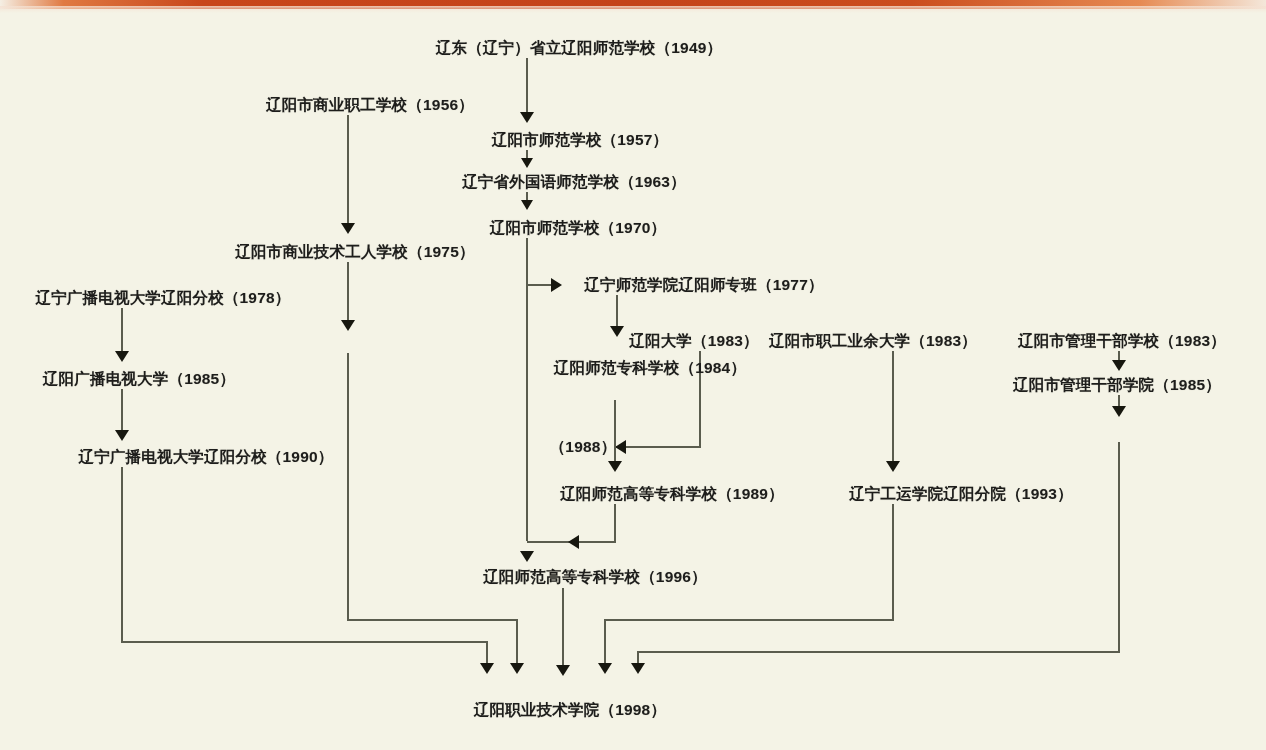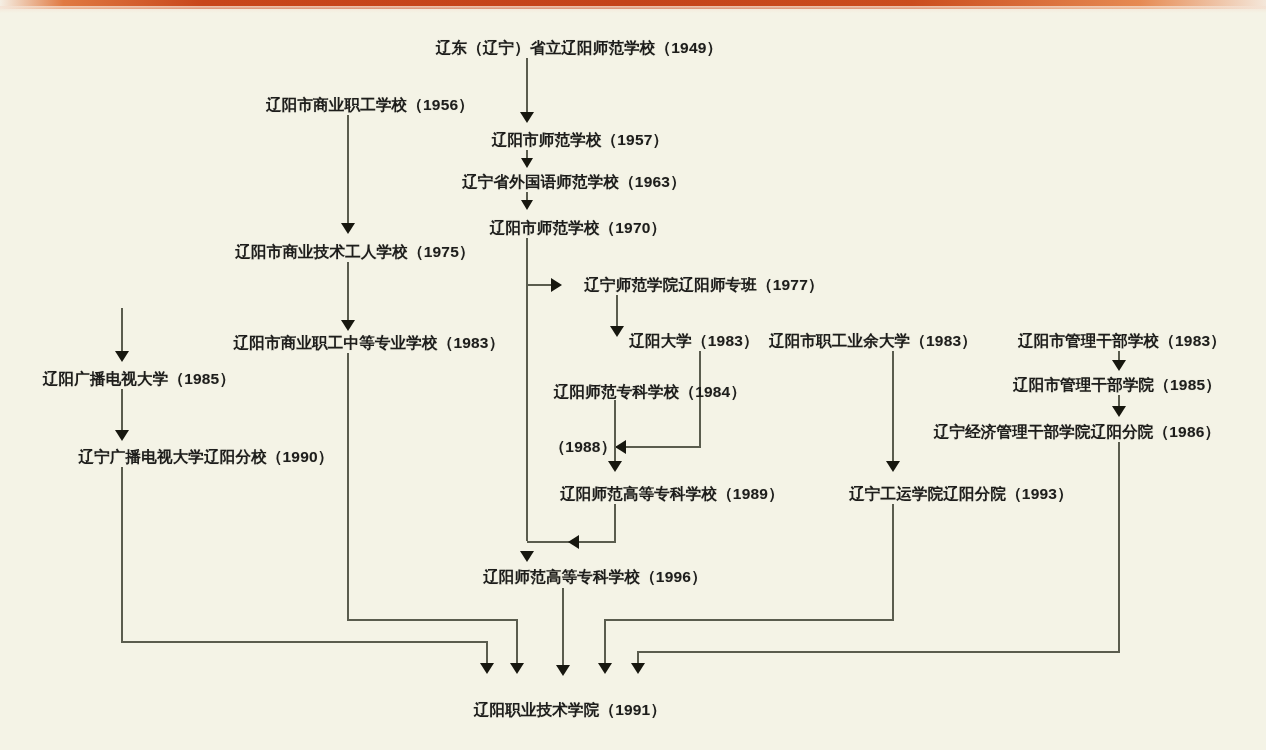--- a/index.html
+++ b/index.html
@@ -185,42 +185,41 @@
   <div class="node" style="left:580px; top:132px;">辽阳市师范学校（1957）</div>
 
   <div class="node" style="left:574px; top:174px;">辽宁省外国语师范学校（1963）</div>
 
   <div class="node" style="left:578px; top:220px;">辽阳市师范学校（1970）</div>
 
   <div class="node" style="left:355px; top:244px;">辽阳市商业技术工人学校（1975）</div>
 
   <div class="node" style="left:704px; top:277px;">辽宁师范学院辽阳师专班（1977）</div>
 
-
-  <div class="node" style="left:369px; top:335px;">辽阳市商业职工中等专业学校（1983）</div>
+  <div class="node" style="left:163px; top:290px;">辽宁广播电视大学辽阳分校（1978）</div>
+
 
   <div class="node" style="left:694px; top:333px;">辽阳大学（1983）</div>
 
   <div class="node" style="left:873px; top:333px;text-align:right;">辽阳市职工业余大学（1983）</div>
 
   <div class="node" style="left:1122px; top:333px;">辽阳市管理干部学校（1983）</div>
 
-  <div class="node" style="left:650px; top:384px;">辽阳师范专科学校（1984）</div>
+  <div class="node" style="left:650px; top:360px;">辽阳师范专科学校（1984）</div>
 
   <div class="node" style="left:139px; top:371px;">辽阳广播电视大学（1985）</div>
 
   <div class="node" style="left:1117px; top:377px;">辽阳市管理干部学院（1985）</div>
 
-  <div class="node" style="left:1077px; top:424px;">辽宁经济管理干部学院辽阳分院（1986）</div>
 
   <div class="node label-only" style="left:583px; top:439px;">（1988）</div>
 
   <div class="node" style="left:165px; top:449px;margin-left:41px;">辽宁广播电视大学辽阳分校（1990）</div>
 
   <div class="node" style="left:672px; top:486px;">辽阳师范高等专科学校（1989）</div>
 
   <div class="node" style="left:961px; top:486px;">辽宁工运学院辽阳分院（1993）</div>
 
   <div class="node" style="left:595px; top:569px;">辽阳师范高等专科学校（1996）</div>
 
-  <div class="node" style="left:570px; top:702px;">辽阳职业技术学院（1991）</div>
+  <div class="node" style="left:570px; top:702px;">辽阳职业技术学院（1998）</div>
 
 </div>
 
 </body></html>

